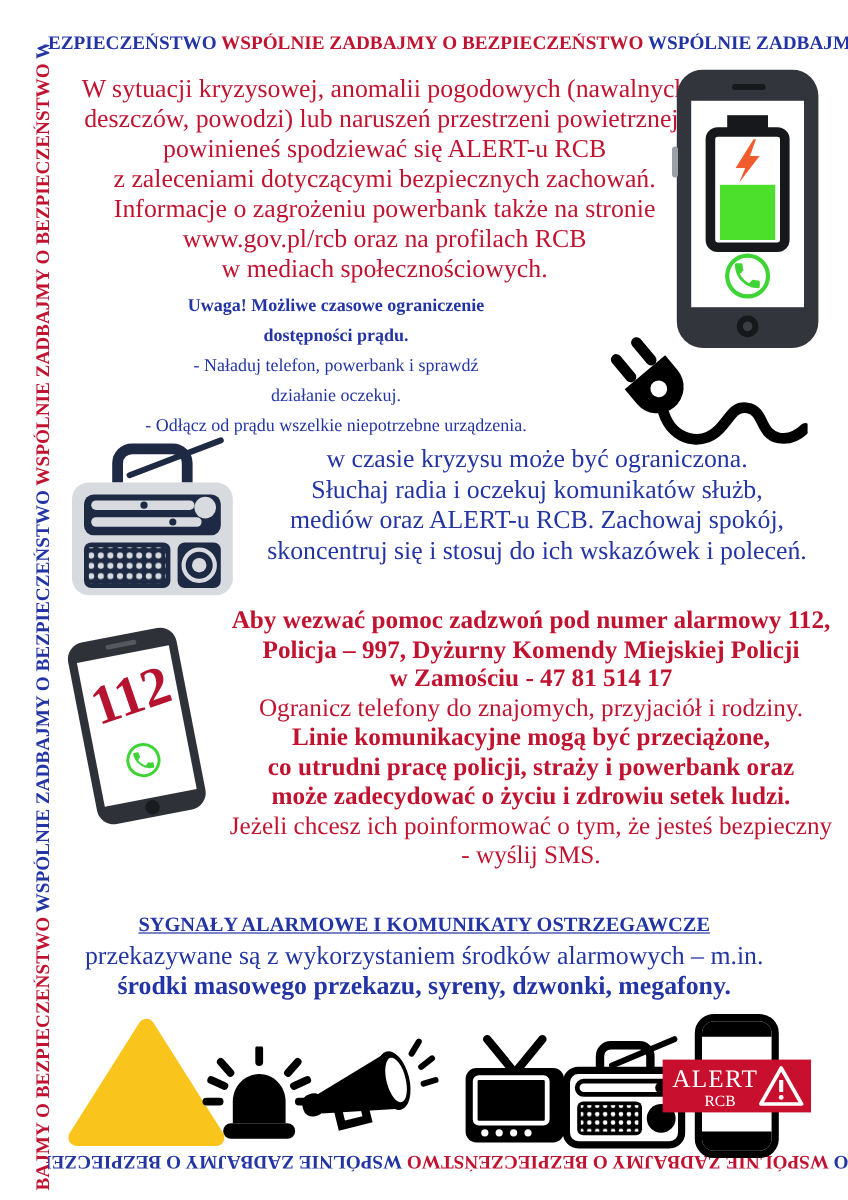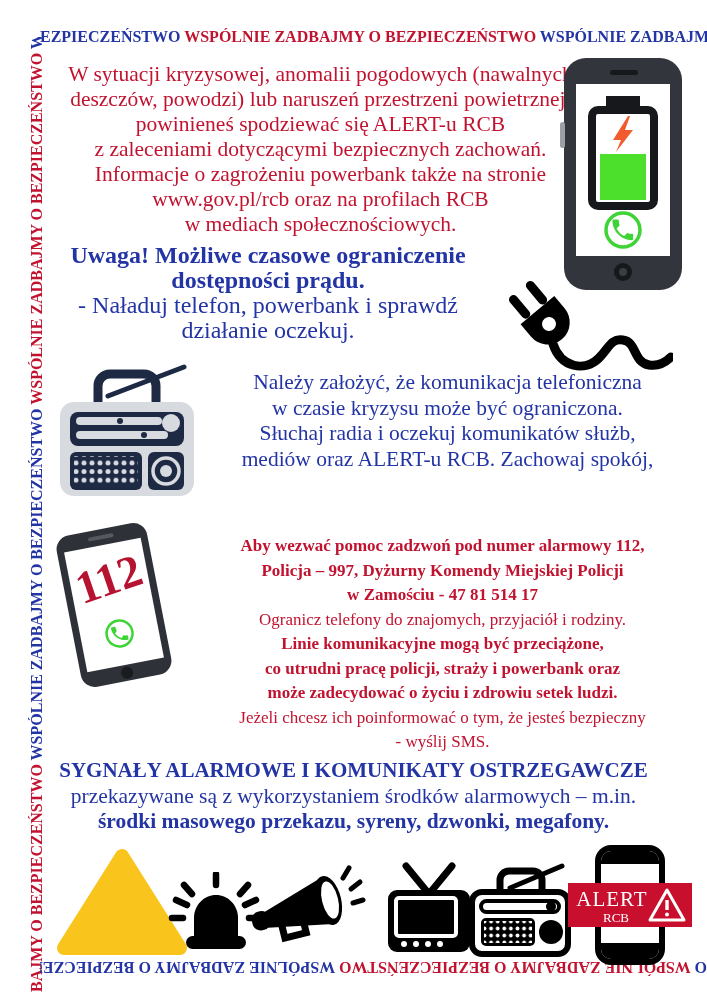--- a/index.html
+++ b/index.html
@@ -18,37 +18,37 @@
         font-size:16px;white-space:nowrap;overflow:hidden;line-height:18px;}
   .band-top{left:40px;top:28px;width:667px;height:19px;}
   .band-left{left:28px;top:992px;width:955px;height:19px;transform:rotate(-90deg);transform-origin:0 0;}
   .band-bottom{left:40px;top:957px;width:667px;height:19px;transform:rotate(180deg);}
   .c-red{color:var(--red);} .c-blue{color:var(--blue);}
   
   .sec{position:absolute;text-align:center;}
   .red{color:var(--red);} .blue{color:var(--blue);}
   .b{font-weight:bold;}
   .sec-intro{left:48px;top:62px;width:545px;font-size:21.5px;line-height:25px;}
-  .sec-power{left:8px;top:243px;width:520px;font-size:24px;line-height:25px;}
+  .sec-power{left:20px;top:243px;width:520px;font-size:15px;line-height:25px;}
   .sec-comm{left:200px;top:370px;width:495px;font-size:21.5px;line-height:25.5px;}
-  .sec-emerg{left:180px;top:534px;width:525px;font-size:17px;line-height:24.5px;}
+  .sec-emerg{left:180px;top:504px;width:525px;font-size:21px;line-height:24.5px;}
   .sec-signals{left:20px;top:758px;width:667px;font-size:21.5px;line-height:25.5px;}
-  .sec-signals .title{font-size:21px;}
+  .sec-signals .title{font-size:17px;text-decoration:underline;}
   
   .ic{position:absolute;}
   .ic-phone-battery{left:552px;top:58px;width:140px;height:232px;}
   .ic-plug{left:505px;top:272px;width:168px;height:102px;}
   .ic-radio-navy{left:56px;top:364px;width:142px;height:136px;}
   .ic-phone112{left:66px;top:526px;width:96px;height:158px;transform:rotate(-11deg);}
   .ic-triangle{left:52px;top:846px;width:140px;height:112px;}
   .ic-siren{left:168px;top:872px;width:96px;height:92px;}
   .ic-megaphone{left:248px;top:860px;width:118px;height:102px;}
   .ic-tv{left:382px;top:860px;width:94px;height:98px;}
   .ic-radio-bw{left:468px;top:862px;width:104px;height:96px;}
-  .ic-alert-phone{left:568px;top:845px;width:124px;height:120px;}
+  .ic-alert-phone{left:552px;top:845px;width:124px;height:120px;}
   svg{display:block;}
 </style>
 </head>
 <body>
 
 <div class="page">
 
   <div class="band band-top">
     <span class="c-blue">EZPIECZEŃSTWO </span><span class="c-red">WSPÓLNIE ZADBAJMY O BEZPIECZEŃSTWO </span><span class="c-blue">WSPÓLNIE ZADBAJMY O BEZPIECZEŃSTWO</span>
   </div>
@@ -69,27 +69,28 @@
     <div class="line">Informacje o zagrożeniu powerbank także na stronie</div>
     <div class="line">www.gov.pl/rcb oraz na profilach RCB</div>
     <div class="line">w mediach społecznościowych.</div>
   </div>
 
   <div class="sec sec-power blue">
     <div class="line b">Uwaga! Możliwe czasowe ograniczenie</div>
     <div class="line b">dostępności prądu.</div>
     <div class="line">- Naładuj telefon, powerbank i sprawdź</div>
     <div class="line">działanie oczekuj.</div>
+    <div class="line">- Odłącz od prądu wszelkie niepotrzebne urządzenia.</div>
   </div>
 
   <div class="sec sec-comm blue">
-    <div class="line">Należy założyć, że komunikacja telefoniczna</div>
     <div class="line">w czasie kryzysu może być ograniczona.</div>
     <div class="line">Słuchaj radia i oczekuj komunikatów służb,</div>
     <div class="line">mediów oraz ALERT-u RCB. Zachowaj spokój,</div>
+    <div class="line">skoncentruj się i stosuj do ich wskazówek i poleceń.</div>
   </div>
 
   <div class="sec sec-emerg red">
     <div class="line b">Aby wezwać pomoc zadzwoń pod numer alarmowy 112,</div>
     <div class="line b">Policja – 997, Dyżurny Komendy Miejskiej Policji</div>
     <div class="line b">w Zamościu - 47 81 514 17</div>
     <div class="line">Ogranicz telefony do znajomych, przyjaciół i rodziny.</div>
     <div class="line b">Linie komunikacyjne mogą być przeciążone,</div>
     <div class="line b">co utrudni pracę policji, straży i powerbank oraz</div>
     <div class="line b">może zadecydować o życiu i zdrowiu setek ludzi.</div>

